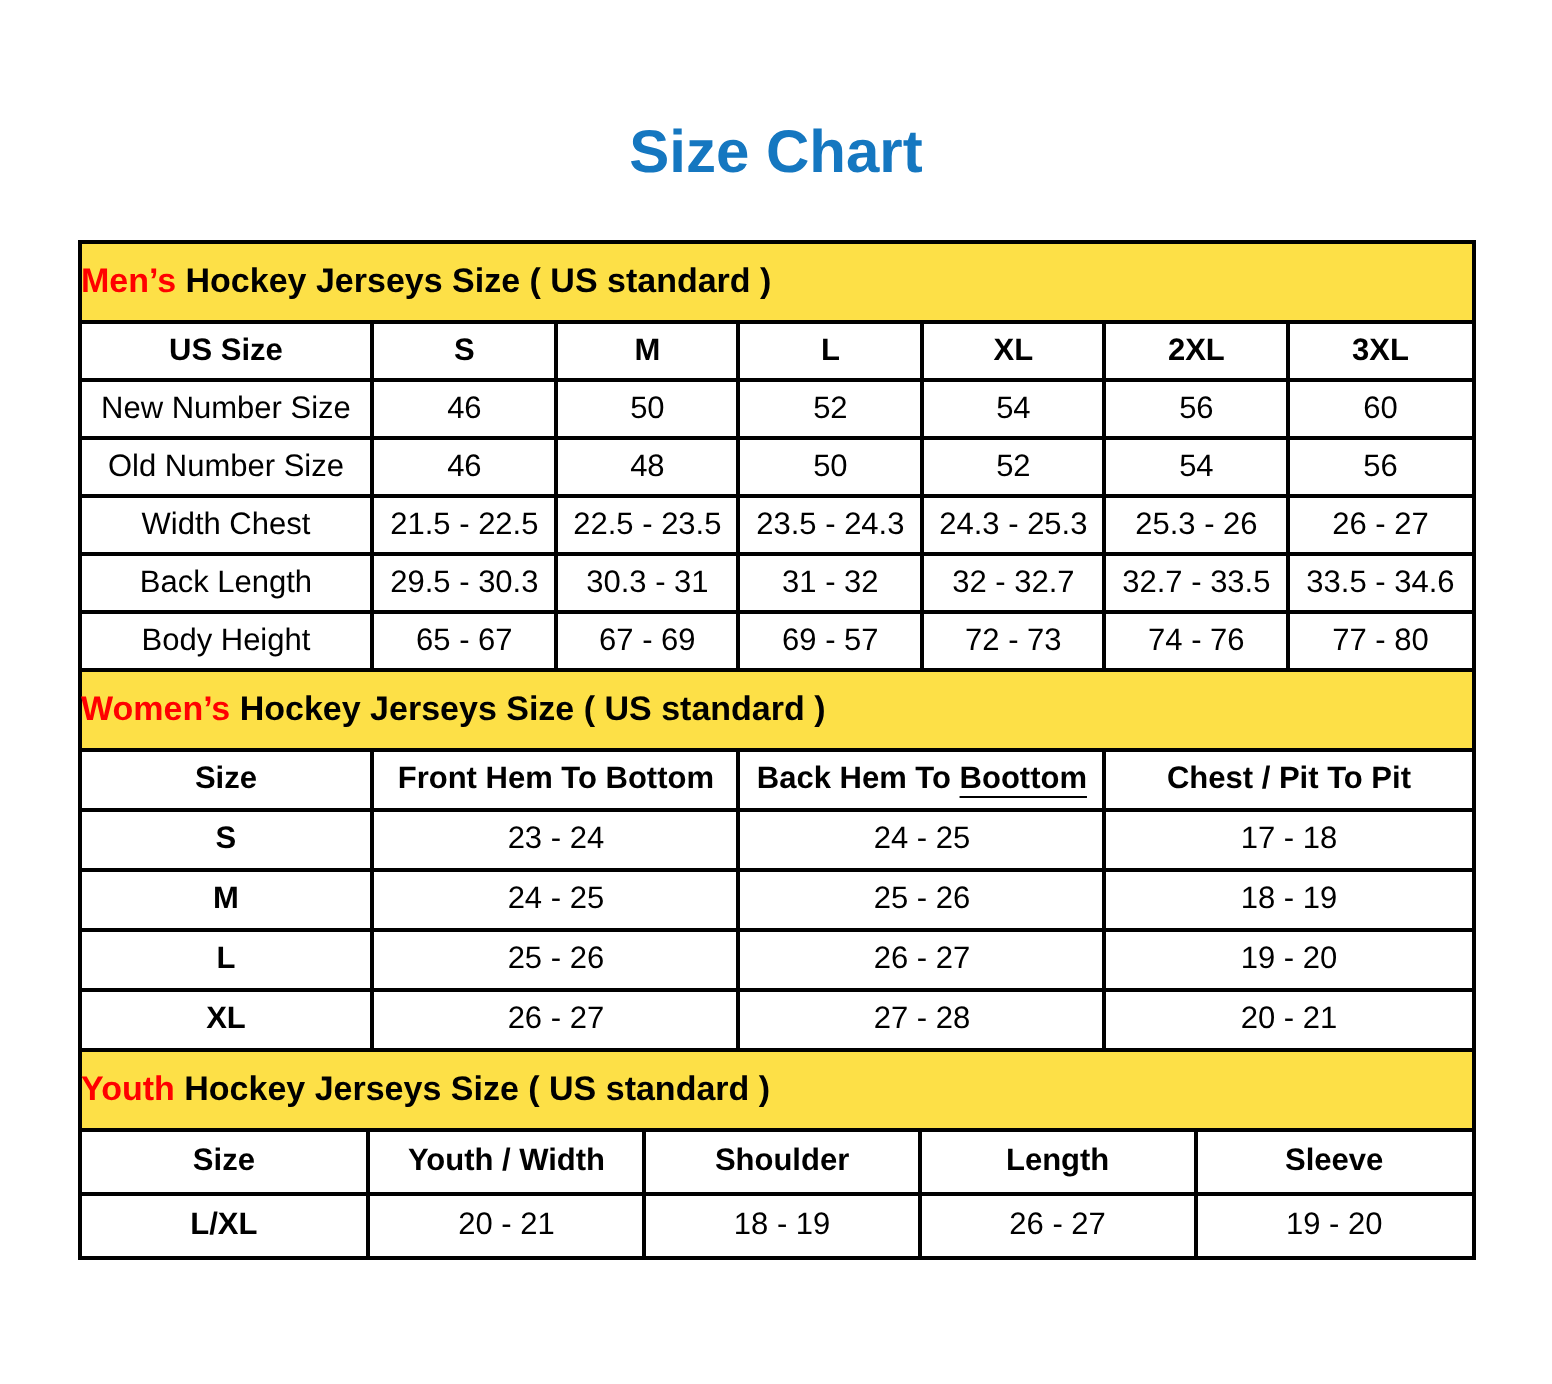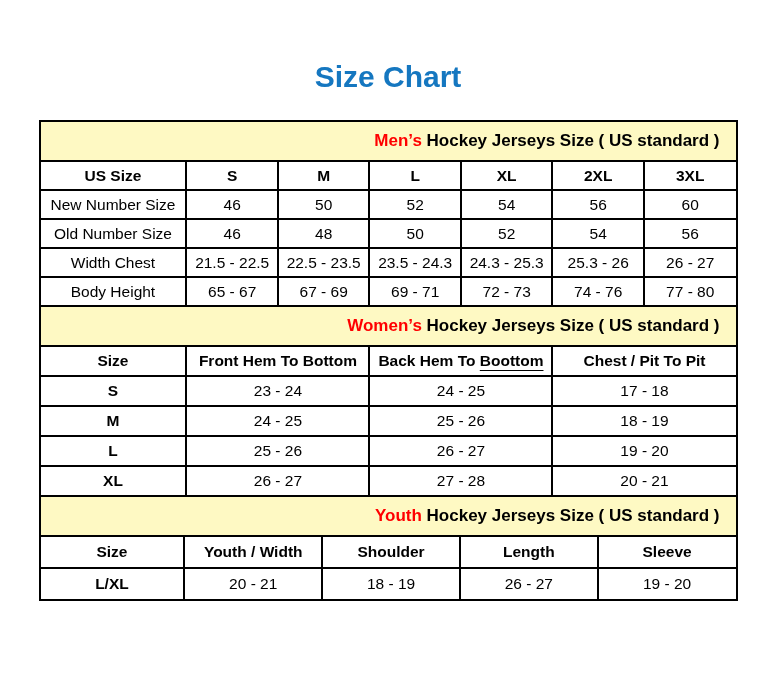--- a/index.html
+++ b/index.html
@@ -21,26 +21,26 @@
     line-height: 1.1;
   }
   .chart-wrap {
     width: 699px;
     margin: 0 auto;
     border: 2px solid #000000;
     box-sizing: border-box;
     background: #ffffff;
   }
   .banner {
-    background: #fef9c3;
-    text-align: right;
+    background: #fde047;
+    text-align: left;
     font-weight: bold;
     font-size: 17px;
     line-height: 19px;
-    padding: 9px 16px 10px 0;
+    padding: 9px 0 10px 0;
     border-top: 2px solid #000000;
     border-bottom: 2px solid #000000;
     color: #000000;
   }
   .chart-wrap section:first-child .banner { border-top: none; }
   .banner .hl { color: #ff0000; }
   table.size-table {
     width: 100%;
     border-collapse: collapse;
     border-style: hidden; 
@@ -128,24 +128,33 @@
           <tr>
             <td class="label">Width Chest</td>
             <td>21.5 - 22.5</td>
             <td>22.5 - 23.5</td>
             <td>23.5 - 24.3</td>
             <td>24.3 - 25.3</td>
             <td>25.3 - 26</td>
             <td>26 - 27</td>
           </tr>
           <tr>
+            <td class="label">Back Length</td>
+            <td>29.5 - 30.3</td>
+            <td>30.3 - 31</td>
+            <td>31 - 32</td>
+            <td>32 - 32.7</td>
+            <td>32.7 - 33.5</td>
+            <td>33.5 - 34.6</td>
+          </tr>
+          <tr>
             <td class="label">Body Height</td>
             <td>65 - 67</td>
             <td>67 - 69</td>
-            <td>69 - 71</td>
+            <td>69 - 57</td>
             <td>72 - 73</td>
             <td>74 - 76</td>
             <td>77 - 80</td>
           </tr>
         </tbody>
     </table>
   </section>
 
   <section>
     <div class="banner"><span class="hl">Women’s</span><span> Hockey Jerseys Size ( US standard )</span></div>

